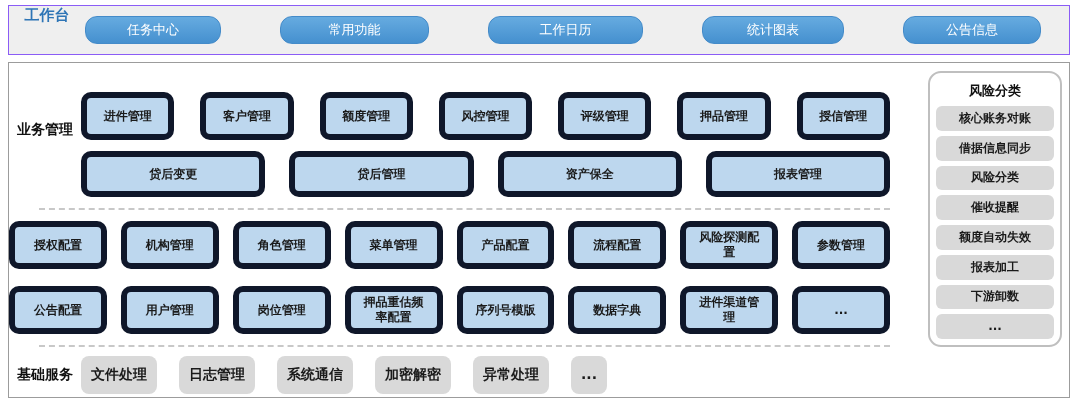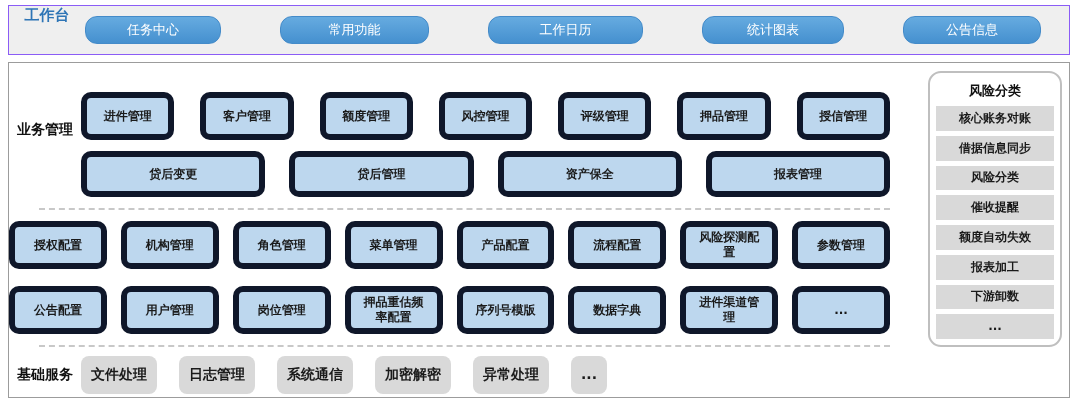--- a/index.html
+++ b/index.html
@@ -77,21 +77,21 @@
   .sidebar {
     width:134px; flex:0 0 auto; margin:8px 7px 0 0; height:276px;
     border:2px solid #bfbfbf; border-radius:13px; background:#ffffff;
     padding:6px; display:flex; flex-direction:column;
   }
   .sidebar-title {
     text-align:center; font-weight:bold; font-size:13px; color:#111;
     padding:3px 0 6px;
   }
   .sidebar-items { display:flex; flex-direction:column; gap:5px; flex:1; }
-  .sidebar-items .box { flex:1; padding:0 4px; font-size:12px; border-radius:0; }
+  .sidebar-items .box { flex:1; padding:0 4px; font-size:12px; border-radius:6px; }
 
   
   .footer { display:flex; margin-top:9px; height:38px; }
   .footer .section-label { font-size:14px; }
   .footer-boxes { flex:1; display:flex; gap:22px; margin-right:12px; }
 </style>
 </head>
 <body>
 
 <div class="topbar">

